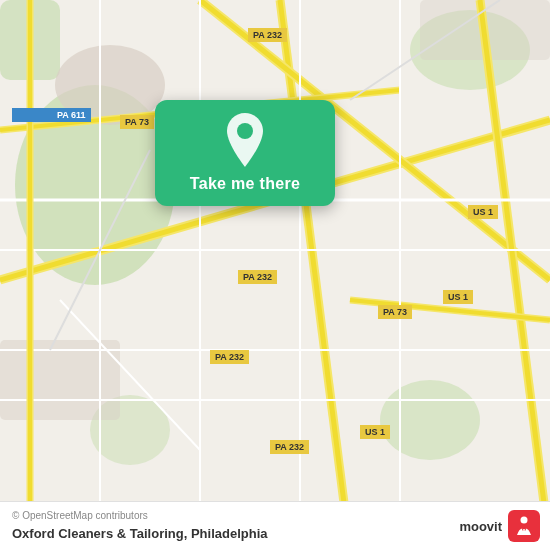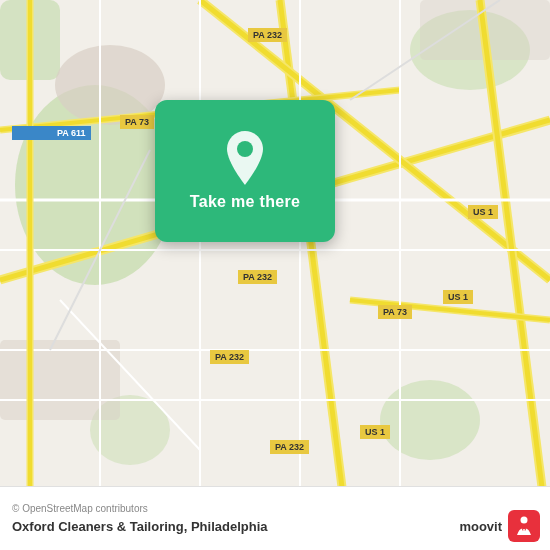--- a/index.html
+++ b/index.html
@@ -26,21 +26,21 @@
       inset: 0;
       background: #f2efe9;
     }
 
     
     #cta-button {
       position: absolute;
       top: 100px;
       left: 155px;
       width: 180px;
-      height: 142px;
+      height: 106px;
       background: #2db87a;
       border-radius: 12px;
       display: flex;
       flex-direction: column;
       align-items: center;
       justify-content: center;
       cursor: pointer;
       box-shadow: 0 4px 15px rgba(0,0,0,0.3);
       z-index: 100;
     }
@@ -57,21 +57,21 @@
       font-weight: 600;
       letter-spacing: 0.3px;
     }
 
     
     #bottom-bar {
       position: absolute;
       bottom: 0;
       left: 0;
       right: 0;
-      height: 64px;
+      height: 49px;
       background: #ffffff;
       display: flex;
       align-items: center;
       padding: 0 12px;
       z-index: 200;
       border-top: 1px solid #e0e0e0;
     }
 
     .moovit-logo {
       position: absolute;
@@ -190,21 +190,21 @@
     <line x1="400" y1="0" x2="400" y2="550" stroke="#fff" stroke-width="2"></line>
 
     <line x1="60" y1="300" x2="200" y2="450" stroke="#fff" stroke-width="2"></line>
     <line x1="150" y1="150" x2="50" y2="350" stroke="#ddd" stroke-width="2"></line>
     <line x1="350" y1="100" x2="500" y2="0" stroke="#ddd" stroke-width="2"></line>
 
     <line x1="30" y1="0" x2="30" y2="550" stroke="#f5e668" stroke-width="7"></line>
     <line x1="30" y1="0" x2="30" y2="550" stroke="#f0dc30" stroke-width="4"></line>
   </svg>
 
-  <div class="route-badge" style="left:12px; top:126px;padding-left:45px;">
+  <div class="route-badge" style="left:12px; top:108px;padding-left:45px;">
     <span>PA 611</span>
   </div>
   <div class="route-badge yellow-bg" style="left:120px; top:115px;">
     <span>PA 73</span>
   </div>
   <div class="route-badge yellow-bg" style="left:248px; top:28px;">
     <span>PA 232</span>
   </div>
   <div class="route-badge yellow-bg" style="left:238px; top:270px;">
     <span>PA 232</span>

